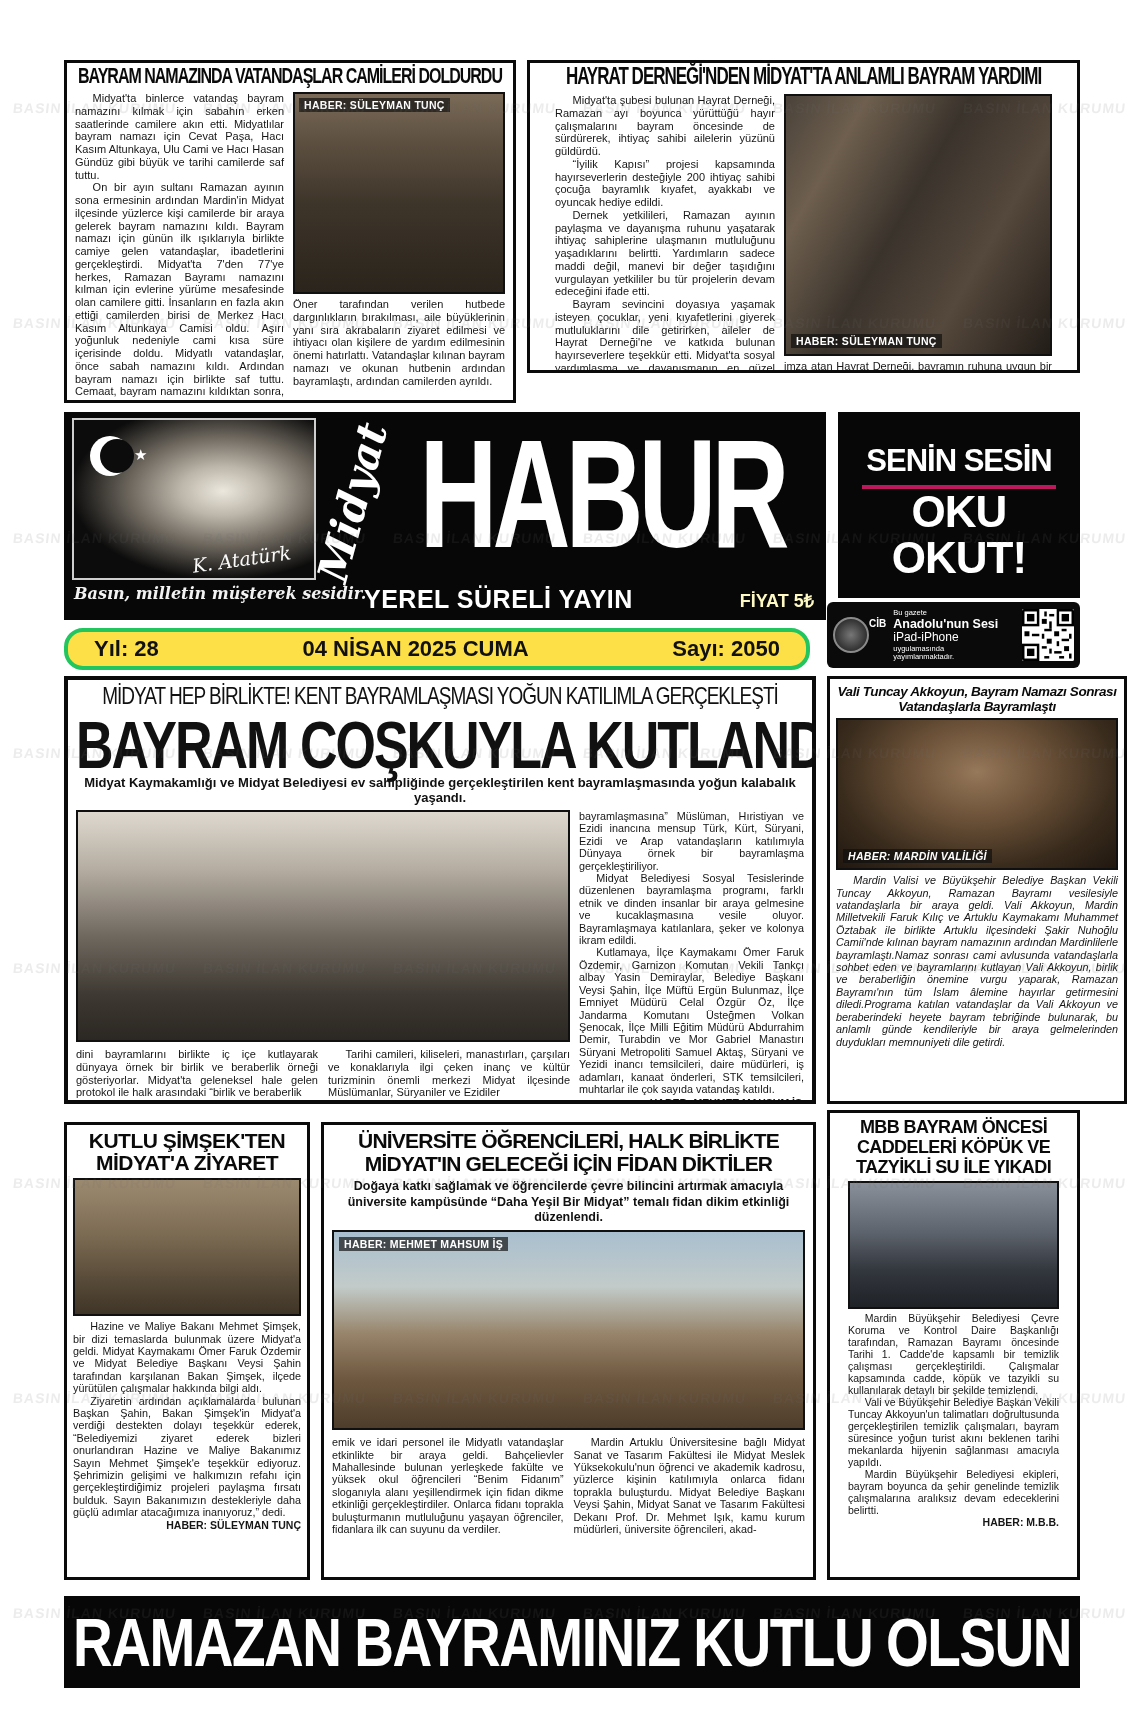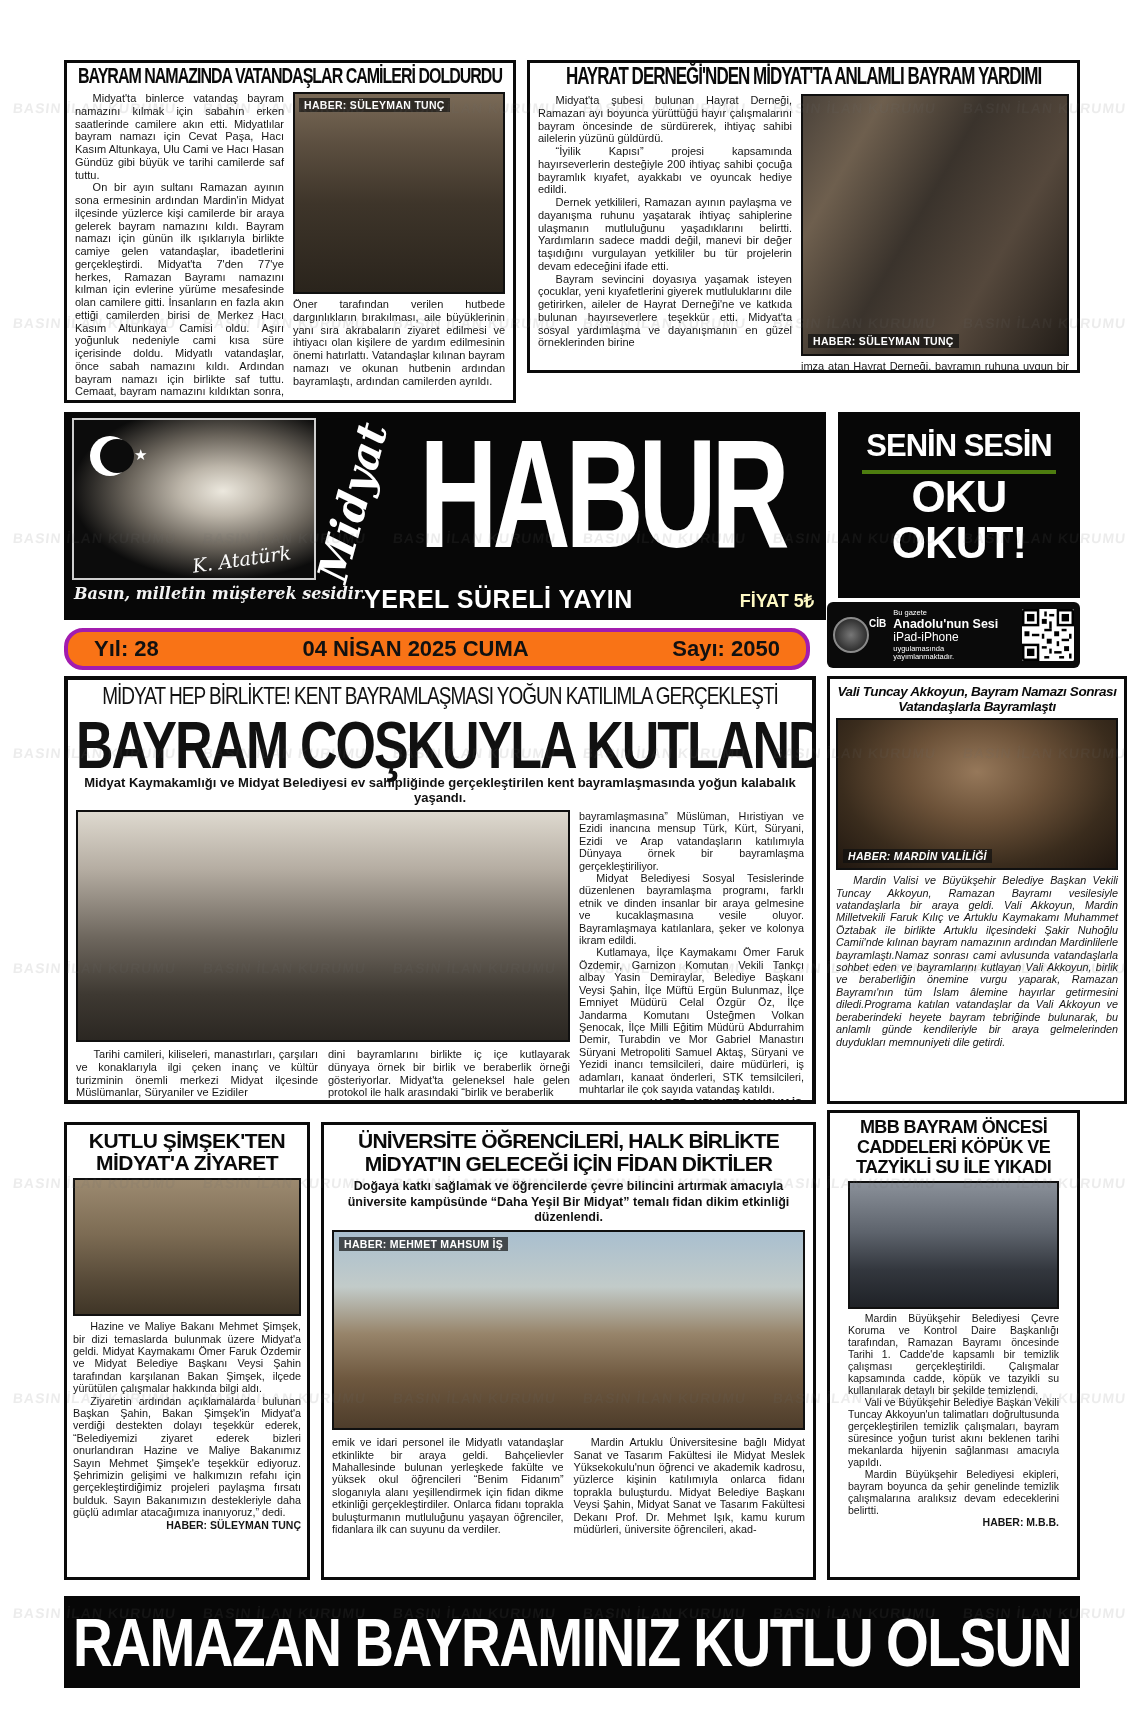--- a/index.html
+++ b/index.html
@@ -27,21 +27,21 @@
   
   .ph-mosque{background:linear-gradient(180deg,#7a6a57 0%,#5c4f40 25%,#3e352a 55%,#2a241c 100%);}
   .ph-store{background:linear-gradient(120deg,#4a423a 0%,#6e5f4e 20%,#3a332c 45%,#55483c 70%,#221d18 100%);}
   .ph-meeting{background:linear-gradient(180deg,#ded9cf 0%,#b5ada2 25%,#6e675e 55%,#3e3932 80%,#2b2722 100%);}
   .ph-vali{background:radial-gradient(ellipse at 50% 35%,#96785a 0%,#6b5138 35%,#3a2c1d 70%,#201710 100%);}
   .ph-group{background:linear-gradient(180deg,#9c8a70 0%,#7d6c54 40%,#574a38 75%,#3f3527 100%);}
   .ph-fidan{background:linear-gradient(180deg,#a9bfcf 0%,#c2cbc9 28%,#97846a 52%,#6e583f 75%,#4e3d2b 100%);}
   .ph-wash{background:linear-gradient(180deg,#8a9099 0%,#5d636c 40%,#33373e 70%,#1f2227 100%);}
   
   .a-namaz{left:64px;top:60px;width:452px;height:343px;padding:4px 8px;}
-  .a-hayrat{left:527px;top:60px;width:553px;height:313px;padding:4px 8px;}
+  .a-hayrat{left:527px;top:60px;width:553px;height:313px;padding:4px 25px;}
   .hl-namaz{font-size:16px;}
   .hl-hayrat{font-size:17px;}
   .cols{display:flex;gap:9px;margin-top:7px;}
   .cols .grow{flex:1;}
   .colR-n{width:212px;flex:0 0 212px;}
   .colR-h{width:268px;flex:0 0 268px;}
   
   .masthead{position:absolute;left:64px;top:412px;width:762px;height:208px;background:#070707;color:#fff;overflow:hidden;}
   .ata{position:absolute;left:8px;top:6px;width:240px;height:158px;border:2px solid #cfcfcf;background:#0c0c0c;overflow:hidden;}
   .ata::after{content:"";position:absolute;inset:0;
@@ -58,37 +58,37 @@
           font-family:"DejaVu Serif",serif;font-style:italic;font-weight:bold;font-size:42px;color:#fff;}
   .habur{position:absolute;left:318px;top:6px;width:440px;text-align:center;}
   .habur-t{display:inline-block;font-weight:bold;font-size:108px;line-height:1;letter-spacing:-5px;
            transform:scaleY(1.42);transform-origin:top;color:#fff;}
   .yayin{position:absolute;left:300px;bottom:6px;font-weight:bold;font-size:25px;letter-spacing:.5px;color:#fff;}
   .price{position:absolute;right:12px;bottom:8px;font-weight:bold;font-size:18px;color:#fef9c3;}
   
   .slogan{position:absolute;left:838px;top:412px;width:242px;height:186px;background:#070707;color:#fff;
           text-align:center;padding-top:16px;box-sizing:border-box;}
   .sl1{display:inline-block;font-weight:bold;font-size:31px;letter-spacing:-1px;
-       border-bottom:4px solid #4d7c0f;padding:0 4px 6px;}
+       border-bottom:4px solid #be185d;padding:0 4px 6px;margin-top:15px;}
   .sl2{font-weight:bold;font-size:44px;line-height:1.04;letter-spacing:-1px;}
   .cib{position:absolute;left:827px;top:602px;width:253px;height:66px;background:#0a0a0a;border-radius:6px;
        display:flex;align-items:center;gap:7px;padding:4px 6px;box-sizing:border-box;color:#fff;}
   .cib-left{display:flex;flex-direction:row;flex:0 0 40px;}
   .cib-emblem{width:32px;height:32px;border-radius:50%;border:2px solid #8a8a8a;
               background:radial-gradient(circle,#777 0%,#3a3a3a 60%,#151515 100%);}
   .cib-label{font-weight:bold;font-size:10px;margin-top:1px;}
   .cib-text{flex:1;line-height:1.12;}
   .c-sm{font-size:7.5px;}
   .c-lg{font-size:12.5px;font-weight:bold;}
   .c-md{font-size:12px;}
   .qr{flex:0 0 52px;width:52px;height:52px;background:#fff;border-radius:2px;}
   
-  .datebar{position:absolute;left:64px;top:628px;width:746px;height:42px;border:4px solid #a21caf;border-radius:19px;
+  .datebar{position:absolute;left:64px;top:628px;width:746px;height:42px;border:4px solid #22c55e;border-radius:19px;
            box-sizing:border-box;display:flex;align-items:center;justify-content:space-between;
-           padding:0 26px;font-weight:bold;font-size:22px;background:#f97316;}
+           padding:0 26px;font-weight:bold;font-size:22px;background:#fde047;}
   
   .a-main{left:64px;top:676px;width:752px;height:428px;border-width:4px;padding:3px 8px;}
   .kicker{text-align:center;margin-top:2px;}
   .kicker .cond{font-size:19px;transform:scaleY(1.25);}
   .mainhl{text-align:center;margin:4px 0 12px;}
   .mainhl .cond{font-size:52px;letter-spacing:-2px;transform:scaleY(1.3);transform-origin:top;line-height:1;}
   .subt{text-align:center;font-weight:bold;font-size:13px;margin:8px 0 5px;}
   .mrow{display:flex;gap:9px;}
   .mleft{flex:0 0 494px;}
   .mbot{display:flex;gap:10px;margin-top:6px;}
@@ -239,24 +239,24 @@
 
   <section class="box a-main">
     <div class="kicker"><span class="cond">MİDYAT HEP BİRLİKTE! KENT BAYRAMLAŞMASI YOĞUN KATILIMLA GERÇEKLEŞTİ</span></div>
     <h1 class="mainhl"><span class="cond">BAYRAM COŞKUYLA KUTLANDI</span></h1>
     <div class="subt">Midyat Kaymakamlığı ve Midyat Belediyesi ev sahipliğinde gerçekleştirilen kent bayramlaşmasında yoğun kalabalık yaşandı.</div>
     <div class="mrow">
       <div class="mleft">
         <div class="photo ph-meeting" style="height:232px;"></div>
         <div class="mbot">
           <div class="body t11">
-            <p class="ind">Tarihi camileri, kiliseleri, manastırları, çarşıları ve konaklarıyla ilgi çeken inanç ve kültür turizminin önemli merkezi Midyat ilçesinde Müslümanlar, Süryaniler ve Ezidiler</p>
+            <p>dini bayramlarını birlikte iç içe kutlayarak dünyaya örnek bir birlik ve beraberlik örneği gösteriyorlar. Midyat'ta geleneksel hale gelen protokol ile halk arasındaki “birlik ve beraberlik</p>
           </div>
           <div class="body t11">
-            <p>dini bayramlarını birlikte iç içe kutlayarak dünyaya örnek bir birlik ve beraberlik örneği gösteriyorlar. Midyat'ta geleneksel hale gelen protokol ile halk arasındaki “birlik ve beraberlik</p>
+            <p class="ind">Tarihi camileri, kiliseleri, manastırları, çarşıları ve konaklarıyla ilgi çeken inanç ve kültür turizminin önemli merkezi Midyat ilçesinde Müslümanlar, Süryaniler ve Ezidiler</p>
           </div>
         </div>
       </div>
       <div class="mright body t108">
         <p>bayramlaşmasına” Müslüman, Hıristiyan ve Ezidi inancına mensup Türk, Kürt, Süryani, Ezidi ve Arap vatandaşların katılımıyla Dünyaya örnek bir bayramlaşma gerçekleştiriliyor.</p>
         <p class="ind">Midyat Belediyesi Sosyal Tesislerinde düzenlenen bayramlaşma programı, farklı etnik ve dinden insanlar bir araya gelmesine ve kucaklaşmasına vesile oluyor. Bayramlaşmaya katılanlara, şeker ve kolonya ikram edildi.</p>
         <p class="ind">Kutlamaya, İlçe Kaymakamı Ömer Faruk Özdemir, Garnizon Komutan Vekili Tankçı albay Yasin Demiraylar, Belediye Başkanı Veysi Şahin, İlçe Müftü Ergün Bulunmaz, İlçe Emniyet Müdürü Celal Özgür Öz, İlçe Jandarma Komutanı Üsteğmen Volkan Şenocak, İlçe Milli Eğitim Müdürü Abdurrahim Demir, Turabdin ve Mor Gabriel Manastırı Süryani Metropoliti Samuel Aktaş, Süryani ve Yezidi inancı temsilcileri, daire müdürleri, iş adamları, kanaat önderleri, STK temsilcileri, muhtarlar ile çok sayıda vatandaş katıldı.</p>
         <div class="byline">HABER: MEHMET MAHSUM İŞ</div>
       </div>
     </div>

